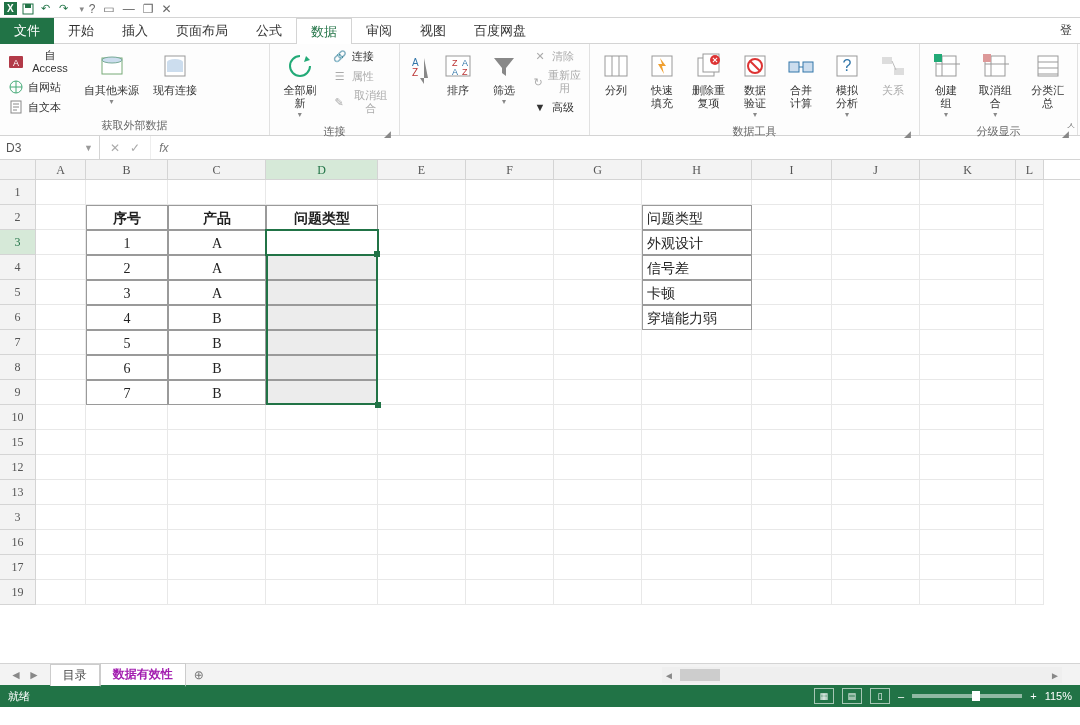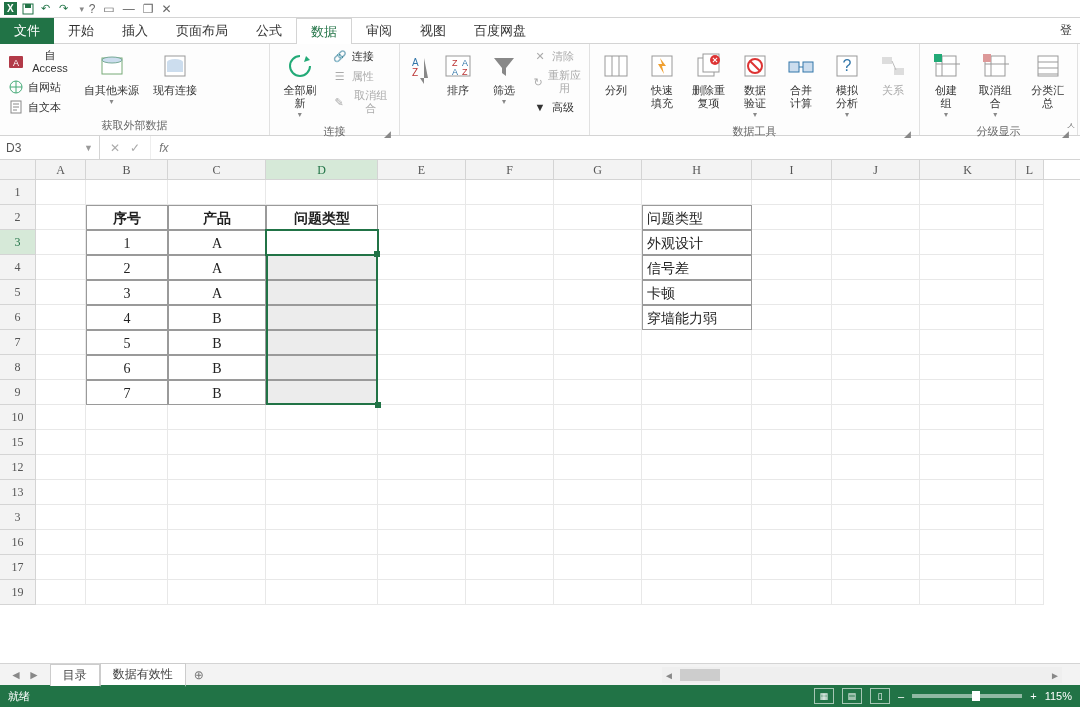--- a/index.html
+++ b/index.html
@@ -51,21 +51,21 @@
   .tb { border: 1px solid #9a9a9a !important; }
   .tbh { font-weight: bold; }
   .shade { background: #ececec; }
   .list-border { border: 1px solid #9a9a9a !important; }
   .active-sel { outline: 2px solid #217346; outline-offset: -1px; z-index: 5; background:#fff !important; }
   .fillhandle { position:absolute; right:-3px; bottom:-3px; width:6px; height:6px; background:#217346; }
   
   .sheetbar { height: 22px; border-top: 1px solid #d4d4d4; display: flex; align-items: center; font-size: 12px; background: #f3f3f3; position: relative; }
   .sheet-nav { display: flex; gap: 6px; padding: 0 10px; color: #888; }
   .sheet-tab { padding: 2px 12px; border: 1px solid #ccc; border-bottom: none; background: #fff; cursor: pointer; color: #444; }
-  .sheet-tab.active { background: #fff; color: #404040; border-bottom: 2px solid #217346; font-weight: 400; }
+  .sheet-tab.active { background: #fff; color: #a21caf; border-bottom: 2px solid #217346; font-weight: 700; }
   .sheet-add { padding: 0 8px; color: #777; cursor: pointer; }
   .hscroll { position: absolute; right: 18px; width: 400px; height: 16px; top: 3px; background: #efefef; display:flex; align-items:center; justify-content:space-between;}
   .hscroll .thumb { width:40px; height:12px; background:#cdcdcd; margin-left:4px;}
   .hscroll .arr { width:14px; text-align:center; color:#888; font-size:10px;}
   
   .status { height: 22px; background: #217346; color: #fff; display: flex; align-items: center; justify-content: space-between; font-size: 11px; padding: 0 8px; }
   .status .views { display: flex; align-items: center; gap: 8px; }
   .status .viewbtn { width: 20px; height: 16px; border: 1px solid rgba(255,255,255,.6); display:flex; align-items:center; justify-content:center; font-size:9px;}
   .zoom-slider { width: 110px; height: 4px; background: rgba(255,255,255,.5); position: relative; }
   .zoom-slider .knob { position:absolute; left:60px; top:-3px; width:8px; height:10px; background:#fff; }

